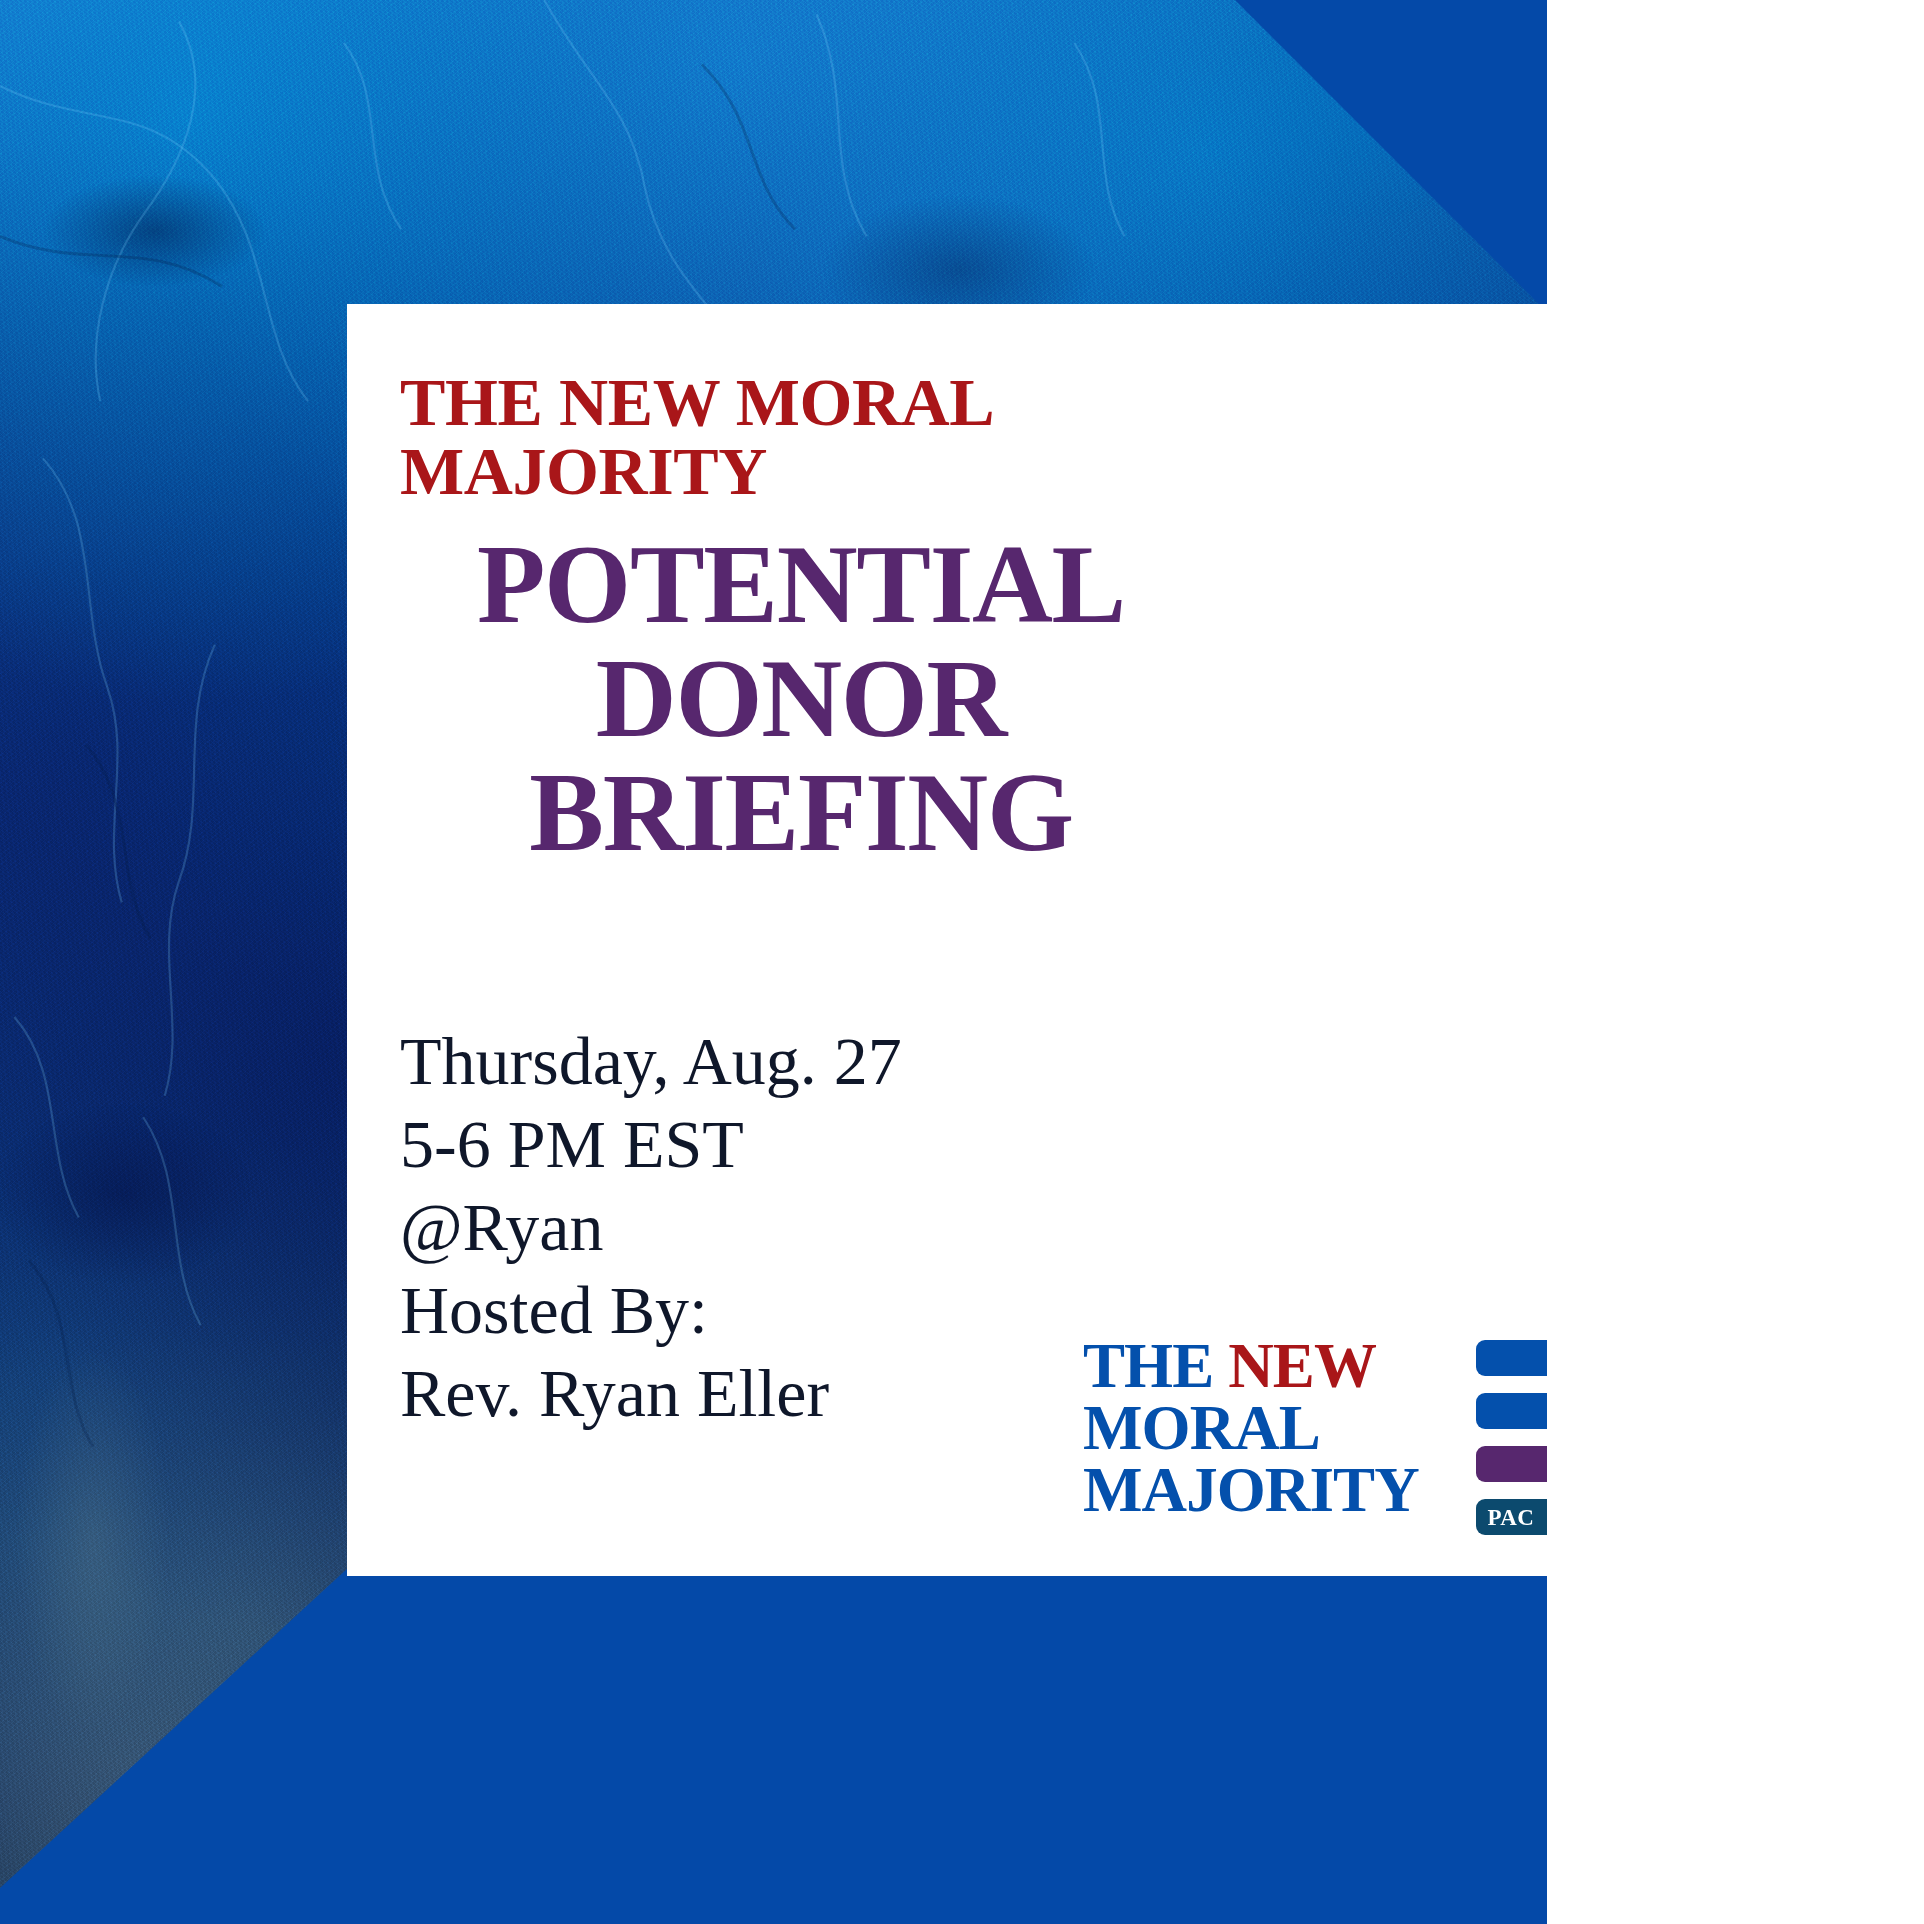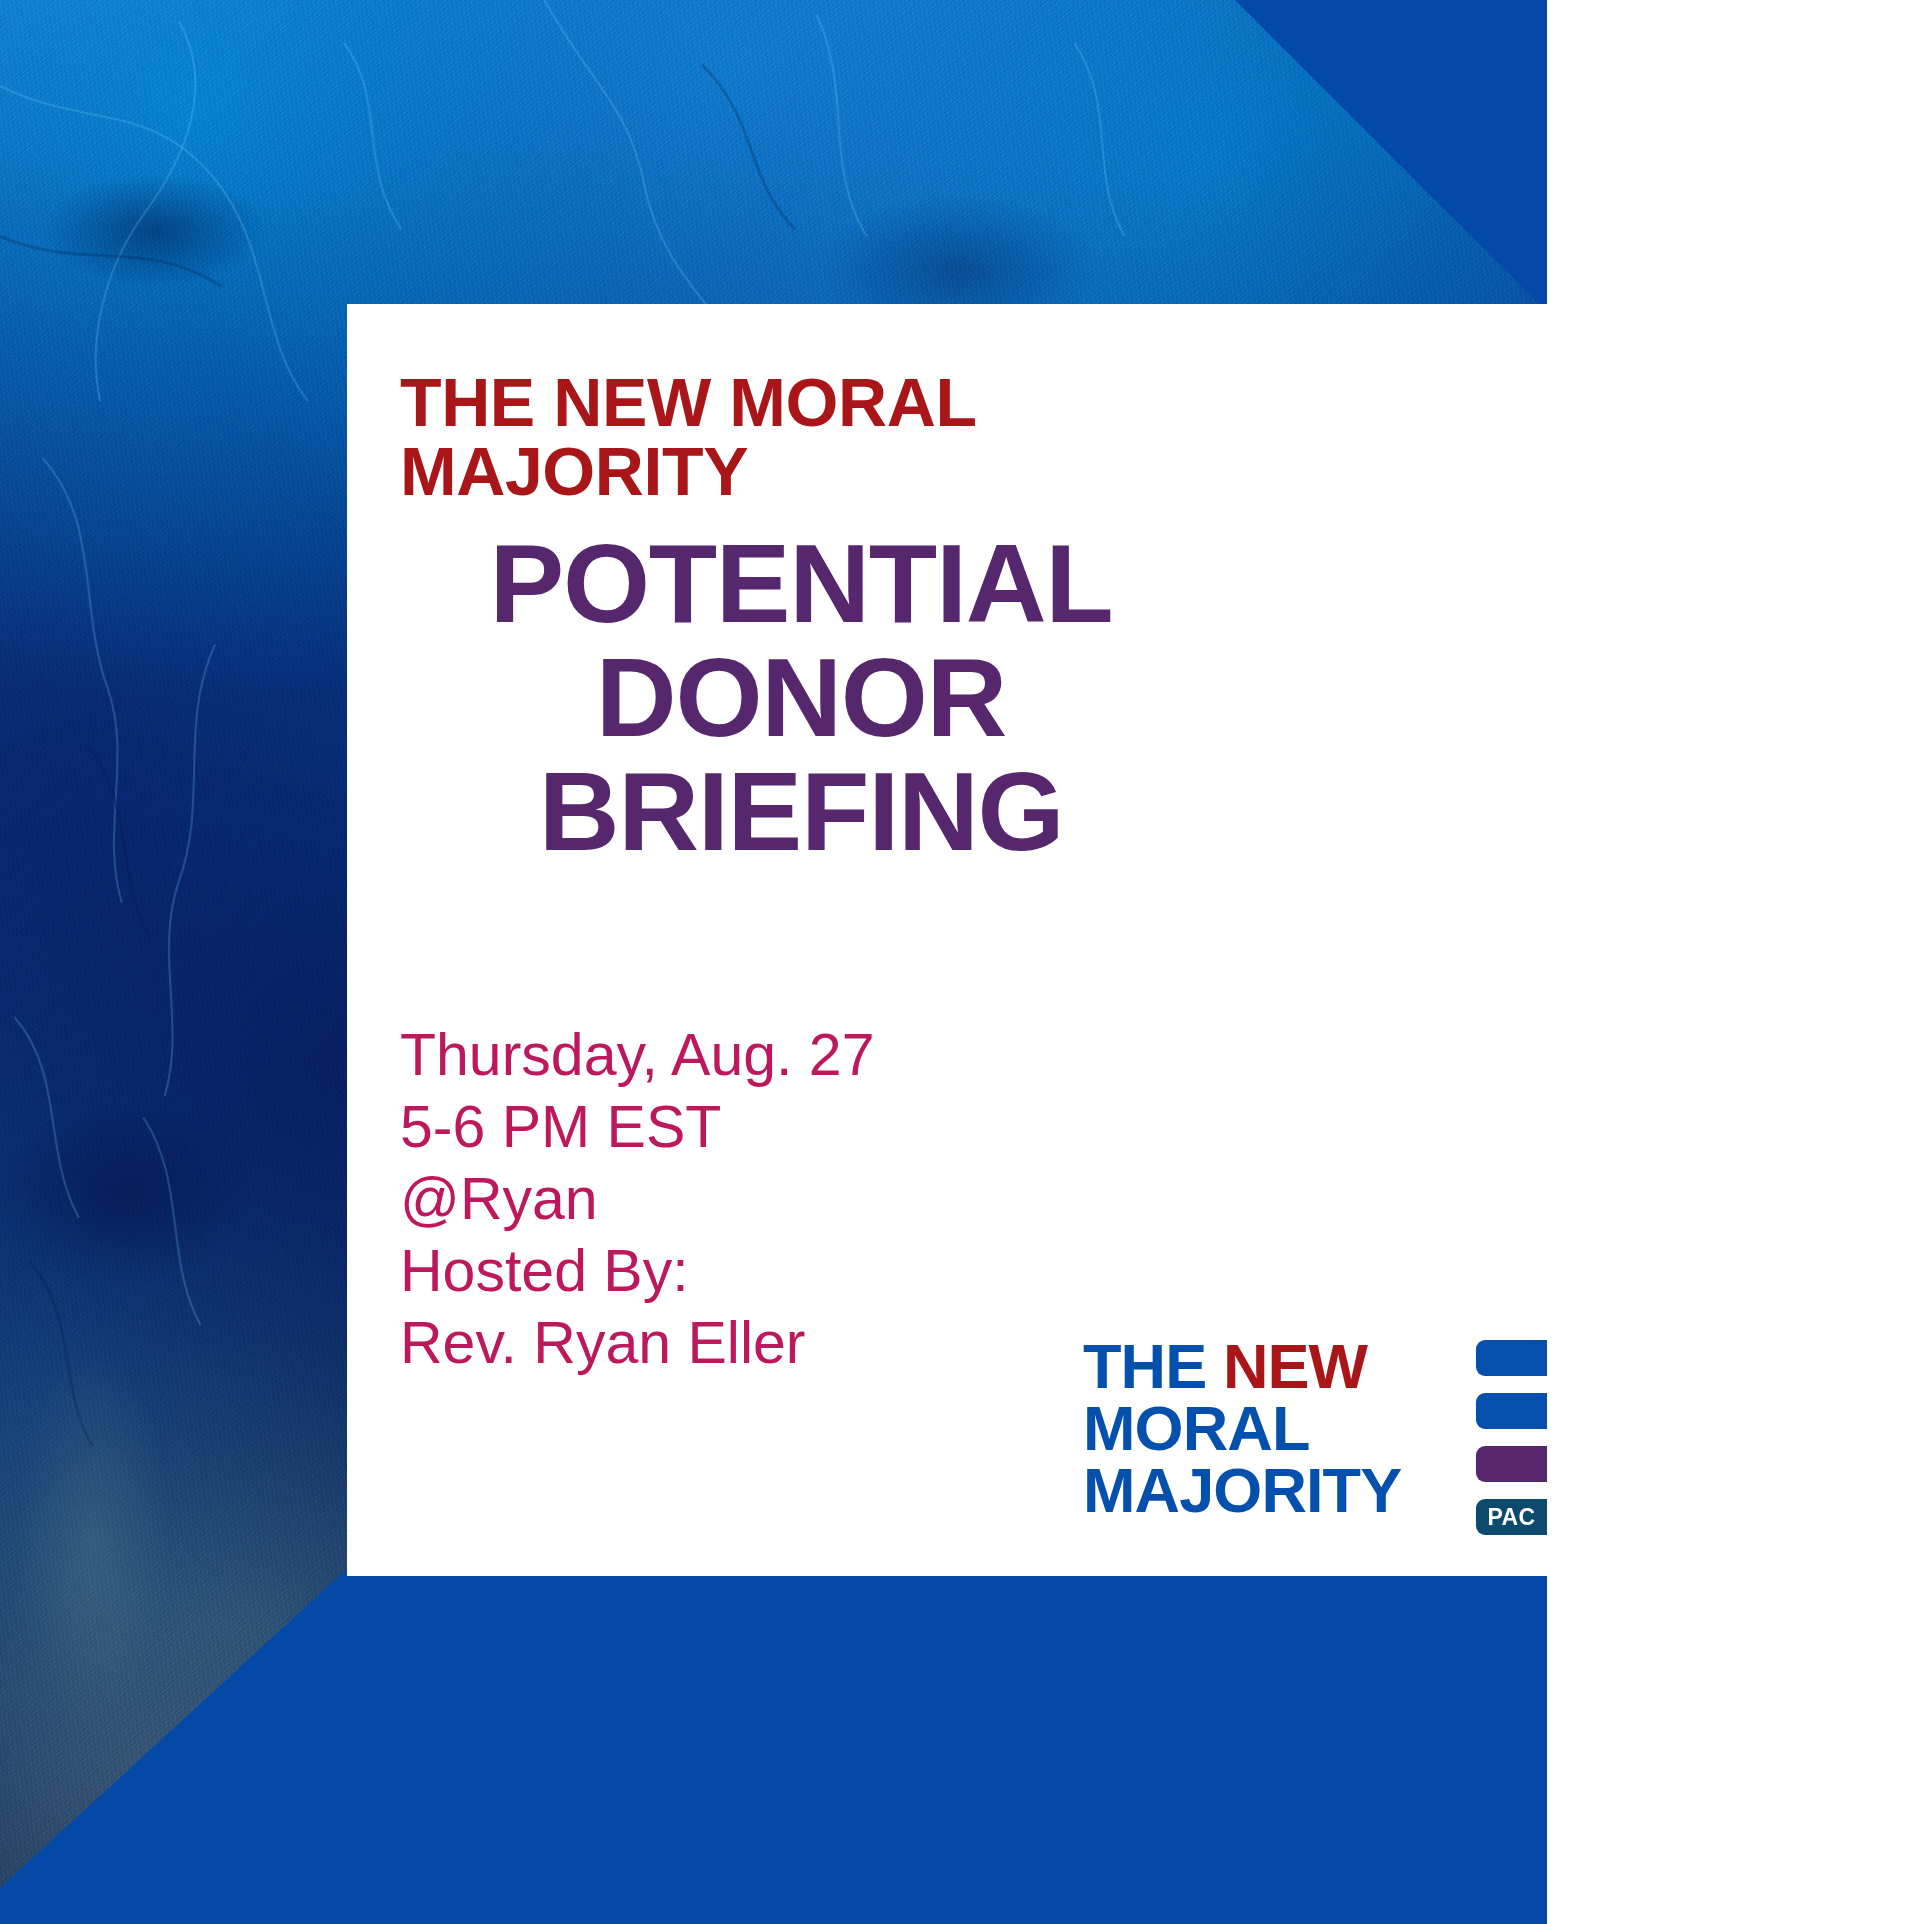--- a/index.html
+++ b/index.html
@@ -5,21 +5,21 @@
   html, body {
     margin: 0;
     padding: 0;
     background: #ffffff;
   }
   #poster {
     position: relative;
     width: 1547px;
     height: 1925px;
     overflow: hidden;
-    font-family: Liberation Sans, sans-serif;
+    font-family: Liberation Serif, serif;
     background: #0449A8;
   }
 
   
   .bg-texture {
     position: absolute;
     inset: 0;
     background-color: #0b3d82;
     background-image:
       radial-gradient(circle at 12% 6%, rgba(0,170,235,0.55) 0%, rgba(0,170,235,0) 26%),
@@ -129,22 +129,22 @@
     letter-spacing: -1.3px;
     text-transform: uppercase;
     text-align: center;
   }
 
   .details {
     position: absolute;
     top: 716px;
     left: 0;
     width: 802px;
-    color: #be185d;
-    font-size: 59px;
+    color: #0f172a;
+    font-size: 68px;
     font-weight: 400;
     line-height: 1.22;
   }
   .details div { white-space: nowrap; }
 
   
   .logo {
     position: absolute;
     left: 683px;
     top: 1025px;

